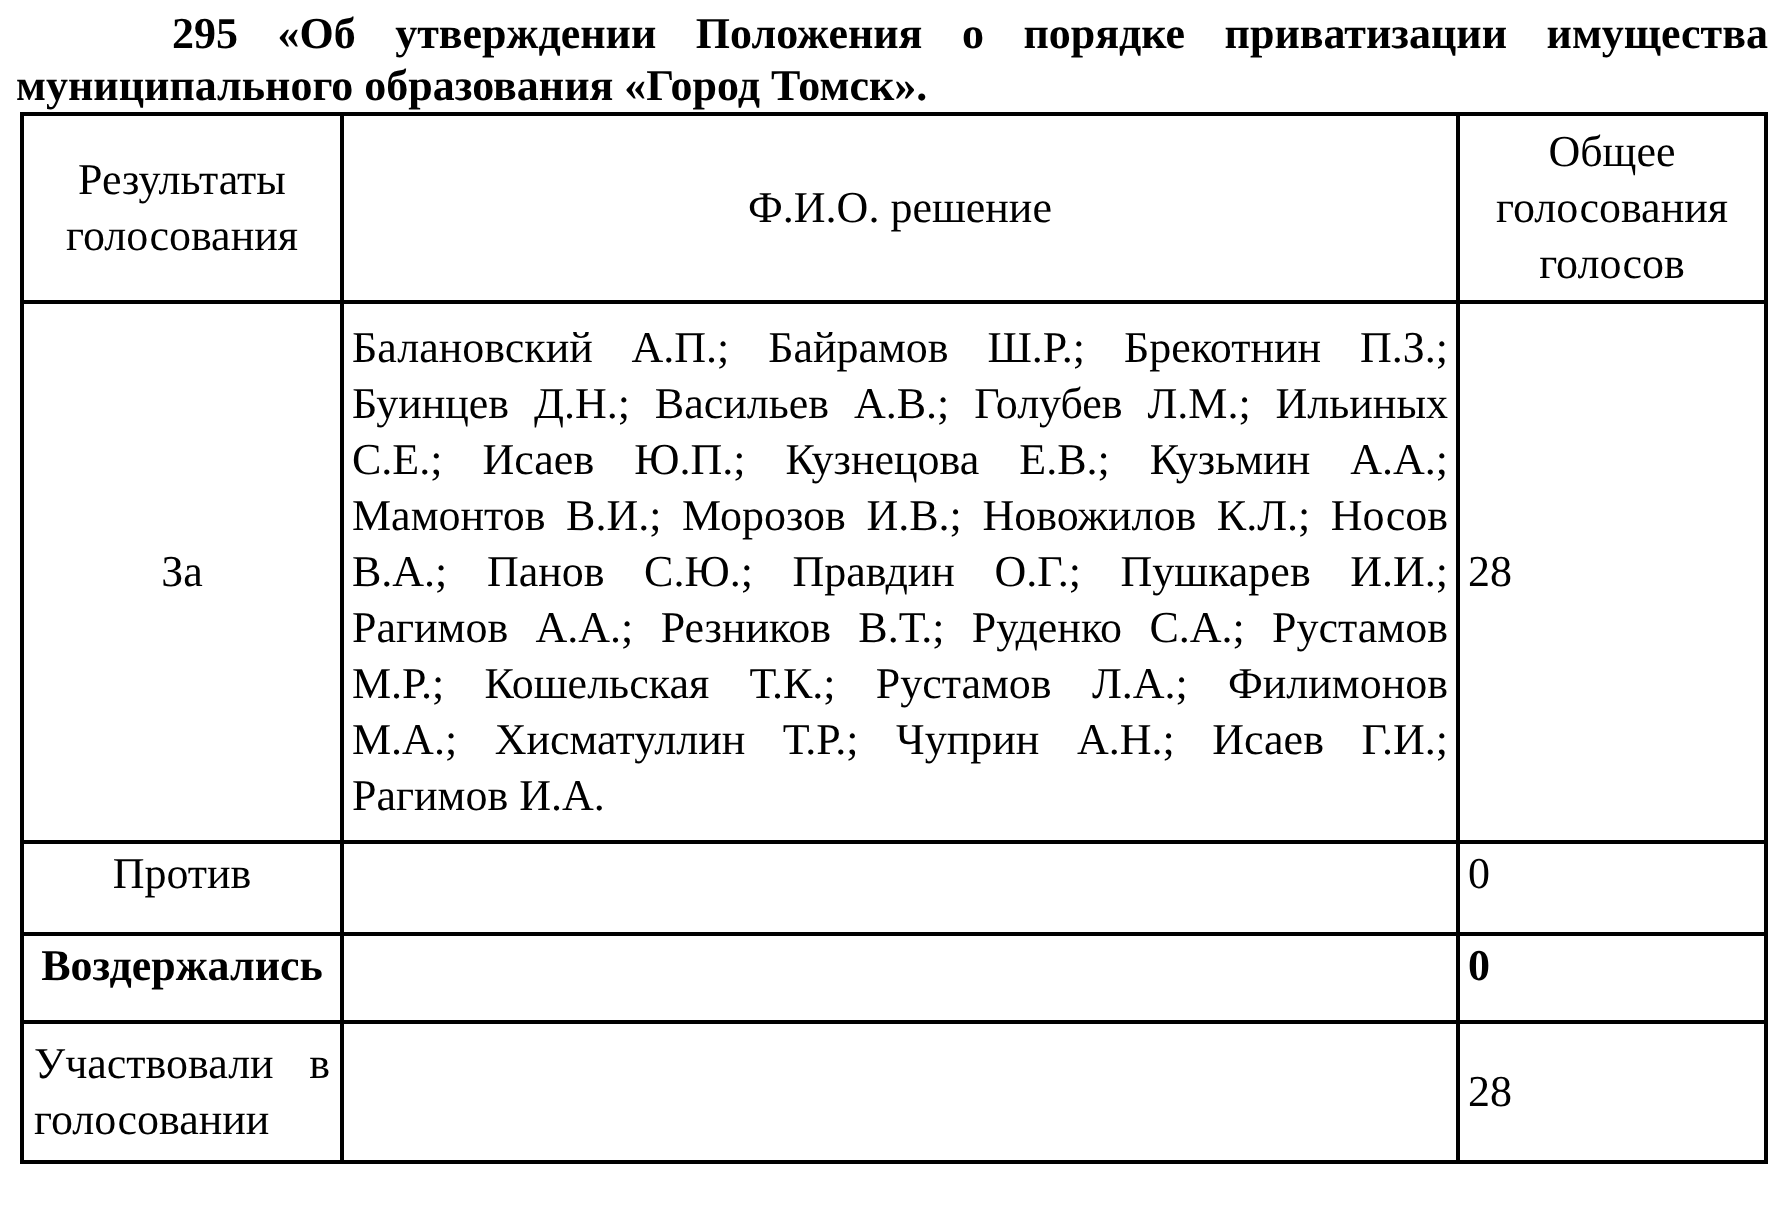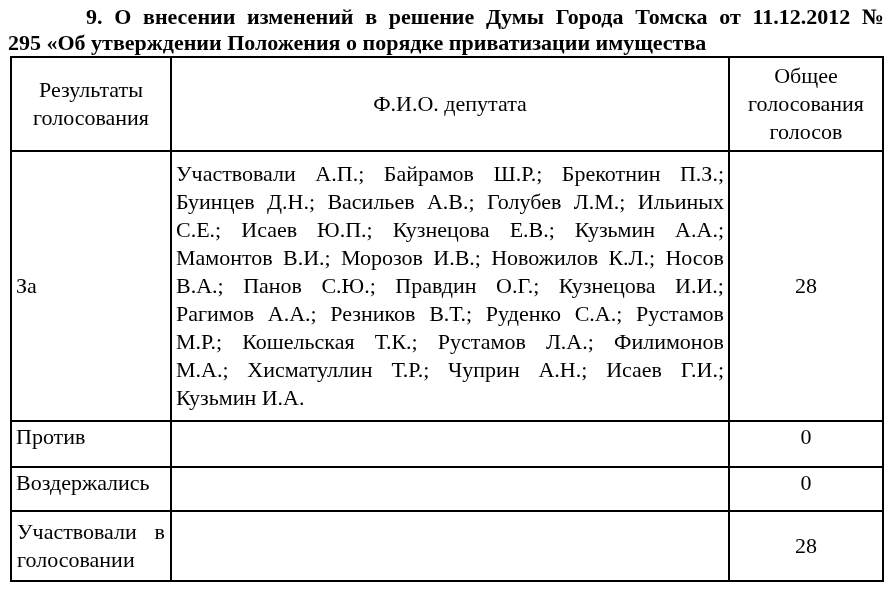--- a/index.html
+++ b/index.html
@@ -53,78 +53,78 @@
   col.c1 { width: 160px; }
   col.c2 { width: 558px; }
   col.c3 { width: 154px; }
 
   tr.header-row td {
     height: 90px;
     text-align: center;
     vertical-align: middle;
   }
   tr.row-za td { height: 266px; }
-  .label-cell { text-align: left; }
-  .votes-cell { text-align: center; }
+  .label-cell { text-align: center; }
+  .votes-cell { text-align: left; }
 
   .names-cell {
     vertical-align: top;
     padding: 3px 7px 3px 9px;
   }
   .names-cell .jline {
     text-align: justify;
     text-align-last: justify;
   }
   .names-cell .jline:last-child { text-align-last: left; }
 
   tr.row-protiv td { height: 42px; vertical-align: top; }
-  tr.row-vozd td   { height: 40px; vertical-align: top; }
+  tr.row-vozd td   { height: 40px; vertical-align: top; font-weight: bold; }
   tr.row-uchast td { height: 66px; vertical-align: middle; }
   tr.row-uchast .label-cell {
     text-align: justify;
     text-align-last: left;
     padding-left: 5px;
     padding-right: 5px;
   }
 </style>
 </head>
 <body>
 
 <div class="page">
 
   <div class="heading">
-      <div class="jline">9. О внесении изменений в решение Думы Города Томска от 11.12.2012 №</div>
       <div class="jline">295 «Об утверждении Положения о порядке приватизации имущества</div>
+      <div class="jline">муниципального образования «Город Томск».</div>
     </div>
 
   <table class="voting">
     <colgroup>
       <col class="c1">
         <col class="c2">
         <col class="c3">
     </colgroup>
     <tbody>
       <tr class="header-row">
         <td>Результаты голосования</td>
-        <td>Ф.И.О. депутата</td>
+        <td>Ф.И.О. решение</td>
         <td>Общее голосования голосов</td>
       </tr>
 
       <tr class="row-za">
         <td class="label-cell">За</td>
         <td class="names-cell">
-            <div class="jline">Участвовали А.П.; Байрамов Ш.Р.; Брекотнин П.З.;</div>
+            <div class="jline">Балановский А.П.; Байрамов Ш.Р.; Брекотнин П.З.;</div>
             <div class="jline">Буинцев Д.Н.; Васильев А.В.; Голубев Л.М.; Ильиных</div>
             <div class="jline">С.Е.; Исаев Ю.П.; Кузнецова Е.В.; Кузьмин А.А.;</div>
             <div class="jline">Мамонтов В.И.; Морозов И.В.; Новожилов К.Л.; Носов</div>
-            <div class="jline">В.А.; Панов С.Ю.; Правдин О.Г.; Кузнецова И.И.;</div>
+            <div class="jline">В.А.; Панов С.Ю.; Правдин О.Г.; Пушкарев И.И.;</div>
             <div class="jline">Рагимов А.А.; Резников В.Т.; Руденко С.А.; Рустамов</div>
             <div class="jline">М.Р.; Кошельская Т.К.; Рустамов Л.А.; Филимонов</div>
             <div class="jline">М.А.; Хисматуллин Т.Р.; Чуприн А.Н.; Исаев Г.И.;</div>
-            <div class="jline">Кузьмин И.А.</div>
+            <div class="jline">Рагимов И.А.</div>
           </td>
         <td class="votes-cell">28</td>
       </tr>
 
       <tr class="row-protiv">
         <td class="label-cell">Против</td>
         <td class="names-cell"></td>
         <td class="votes-cell">0</td>
       </tr>
 

